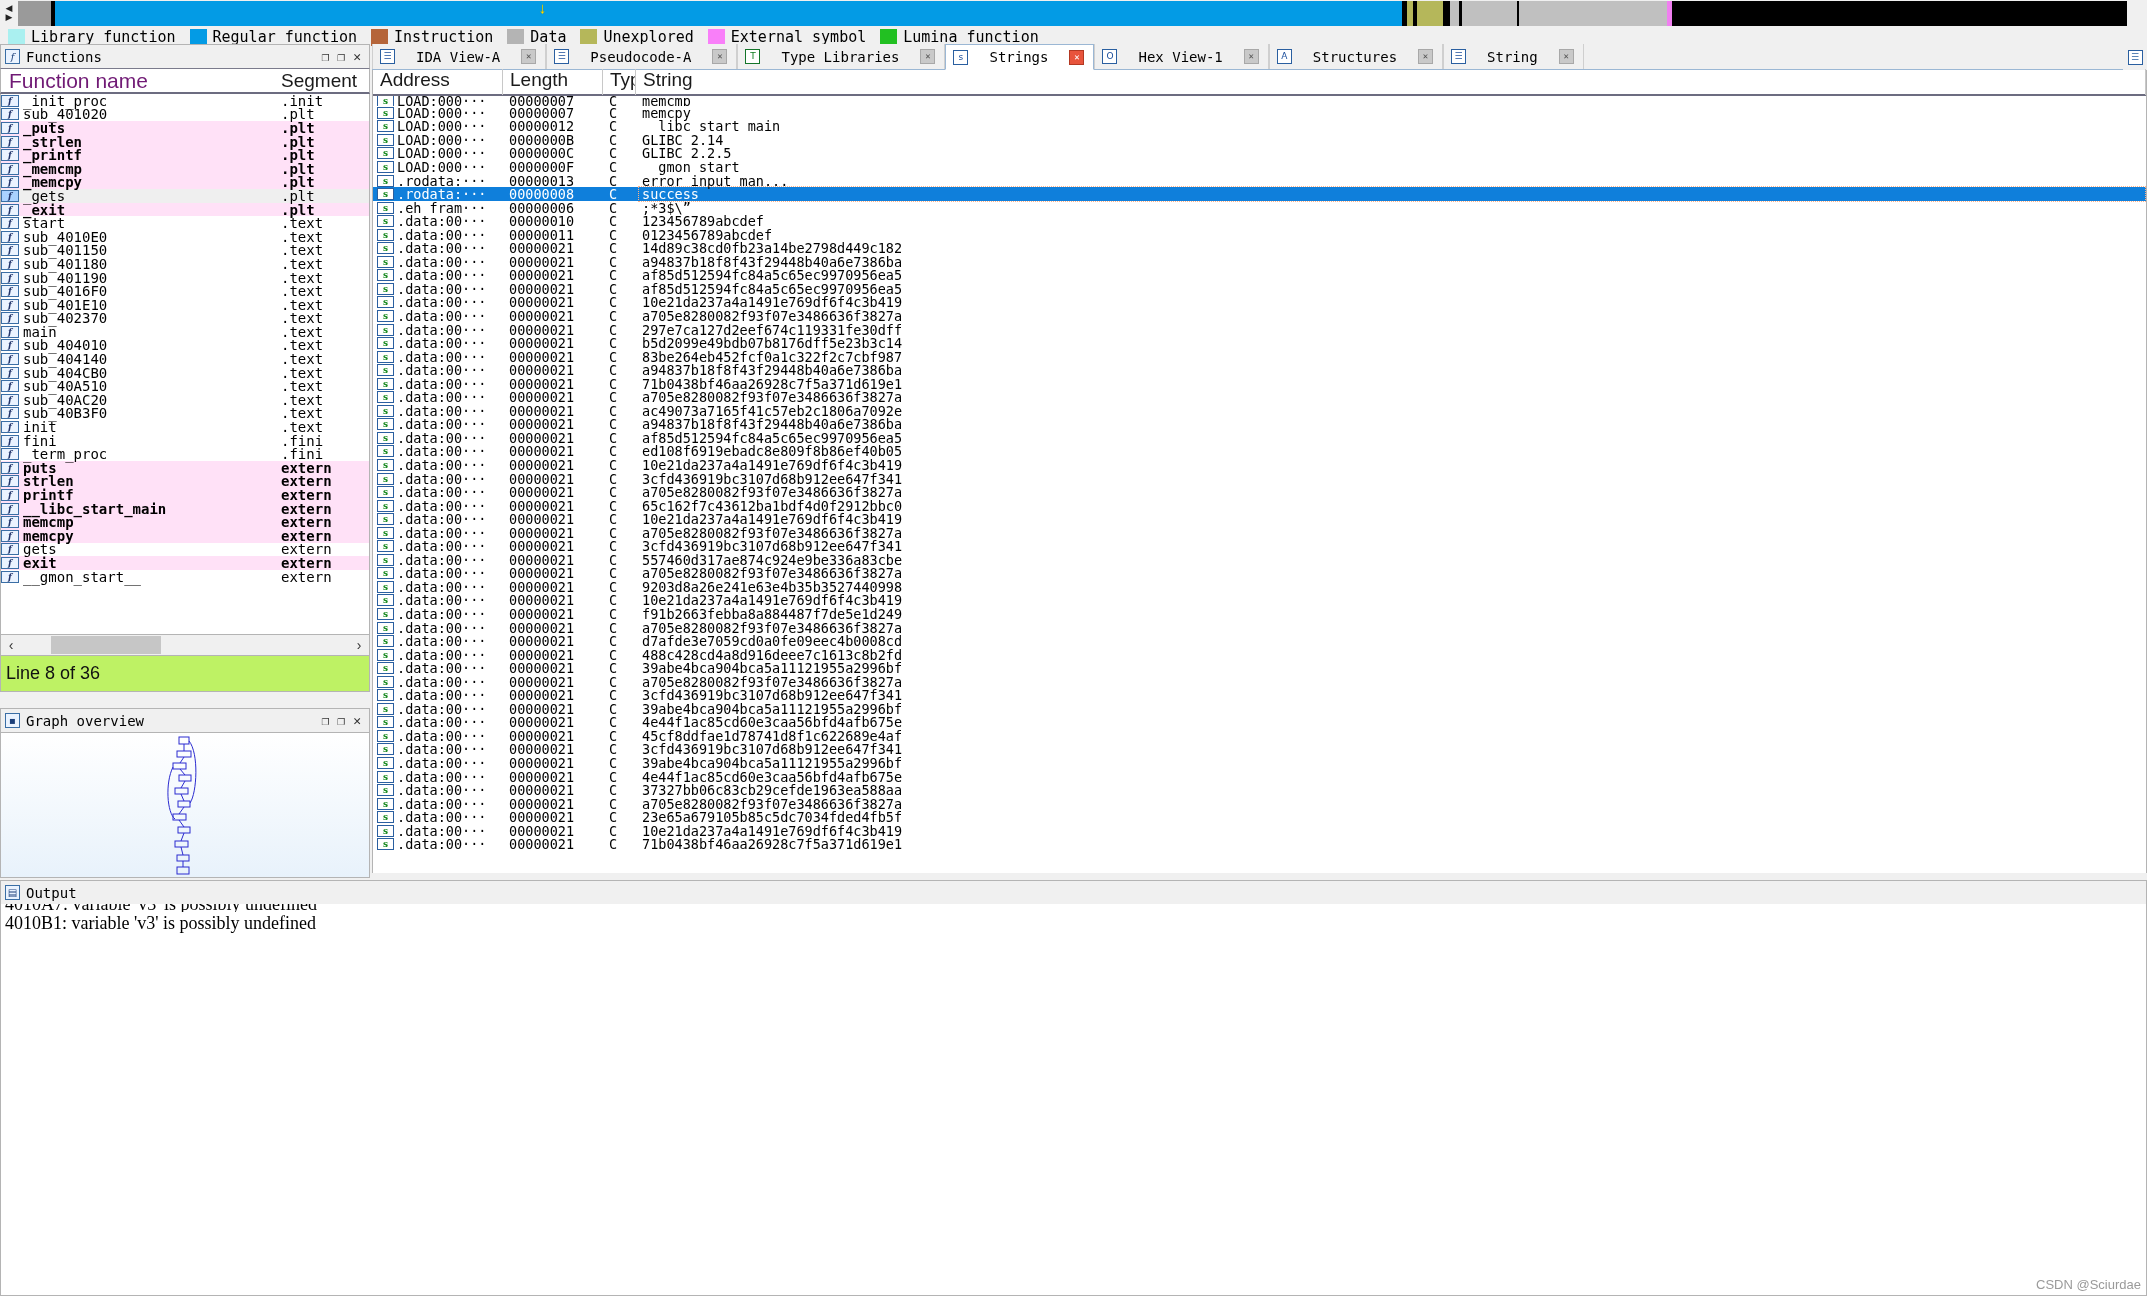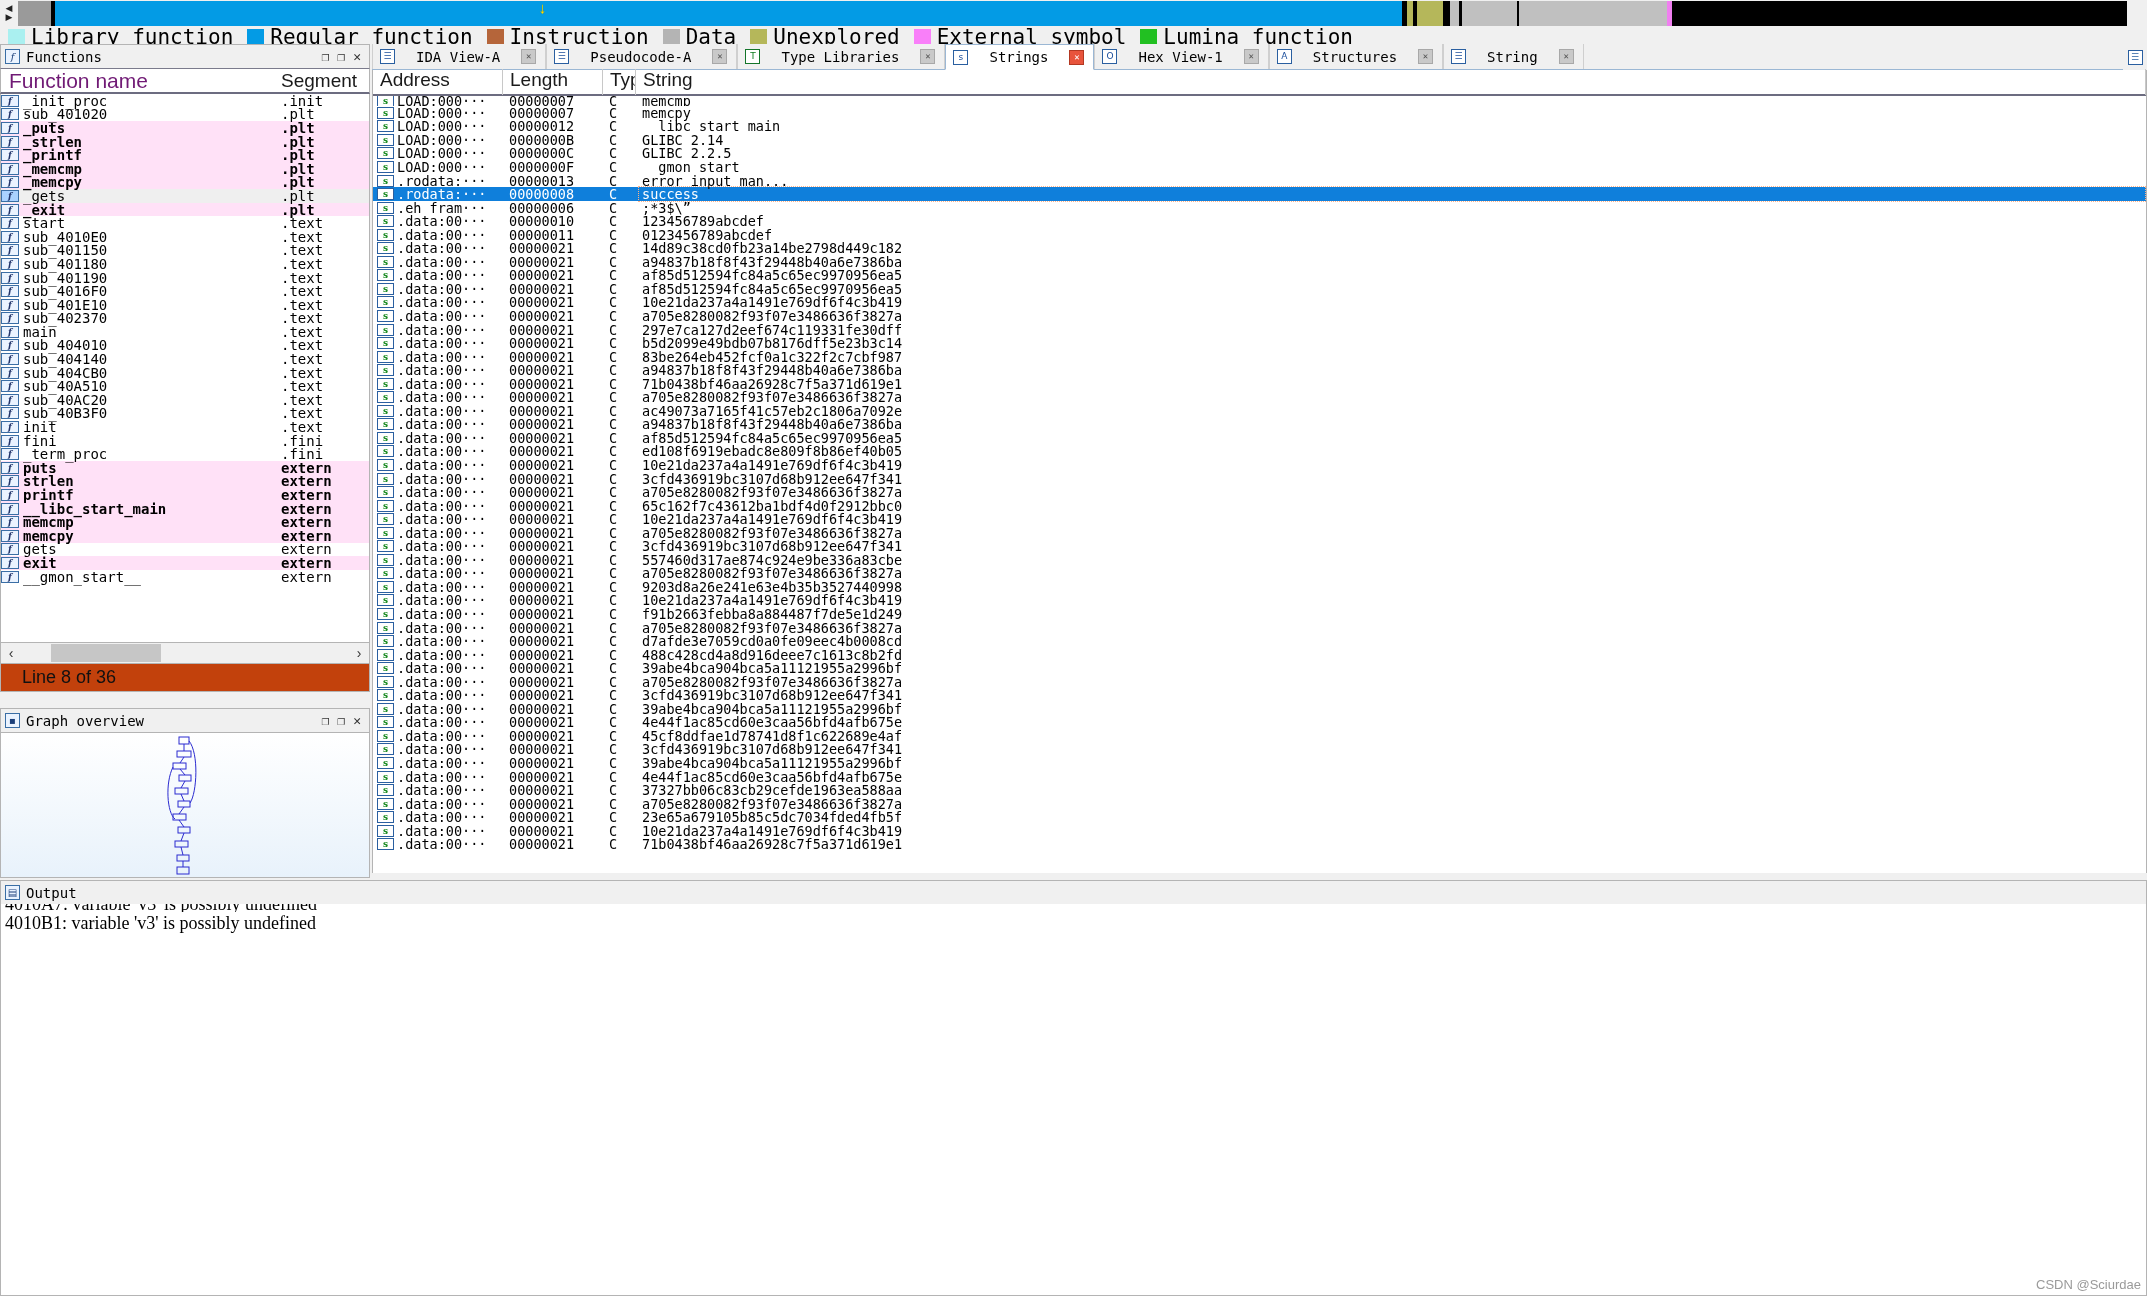--- a/index.html
+++ b/index.html
@@ -30,21 +30,21 @@
   }
 
   
   .legend {
     position: absolute; left: 0; top: 26px; width: 2147px; height: 22px;
     display: flex; align-items: center; background: #f0f0f0;
     padding-left: 8px; font-family: "DejaVu Sans Mono", monospace;
   }
   .legend-item { display: flex; align-items: center; margin-right: 14px; }
   .legend-swatch { width: 17px; height: 17px; margin-right: 6px; display:inline-block; }
-  .legend-label { font-size: 21px; color: #000; white-space: nowrap; }
+  .legend-label { font-size: 15px; color: #000; white-space: nowrap; }
 
   
   .panel-title {
     height: 24px; display: flex; align-items: center;
     background: #f0f0f0; border: 1px solid #b4b4b4; border-bottom: none;
     padding: 0 4px; font-family: "DejaVu Sans Mono", monospace; font-size: 14px;
   }
   .panel-title .ttl { margin-left: 6px; flex: 1; }
   .winbtns { display: flex; gap: 8px; align-items: center; padding-right: 4px; }
   .winbtn { font-size: 13px; color: #333; cursor: default; line-height: 13px; }
@@ -92,22 +92,22 @@
     height: 22px; display: flex; align-items: center; background: #f0f0f0;
     border: 1px solid #b4b4b4; position: relative;
   }
   .fn-hscroll .arrow { width: 20px; text-align: center; font-size: 14px; color: #333; }
   .fn-hscroll .track { flex: 1; height: 20px; position: relative; background: #f0f0f0; }
   .fn-hscroll .thumb {
     position: absolute; left: 30px; top: 1px; width: 110px; height: 18px;
     background: #c6c6c6;
   }
   .fn-status {
-    height: 28px; display: flex; align-items: center; padding-left: 21px;
-    background: #c2410c; font-size: 18px; color: #111;
+    height: 36px; display: flex; align-items: center; padding-left: 5px;
+    background: #bef264; font-size: 18px; color: #111;
     border: 1px solid #b4b4b4; border-top: none;
   }
 
   
   .graphov {
     position: absolute; left: 0; top: 708px; width: 370px; height: 165px;
     display: flex; flex-direction: column;
   }
   .graphov-body {
     flex: 1; background: linear-gradient(#ffffff, #e8f2fb);

